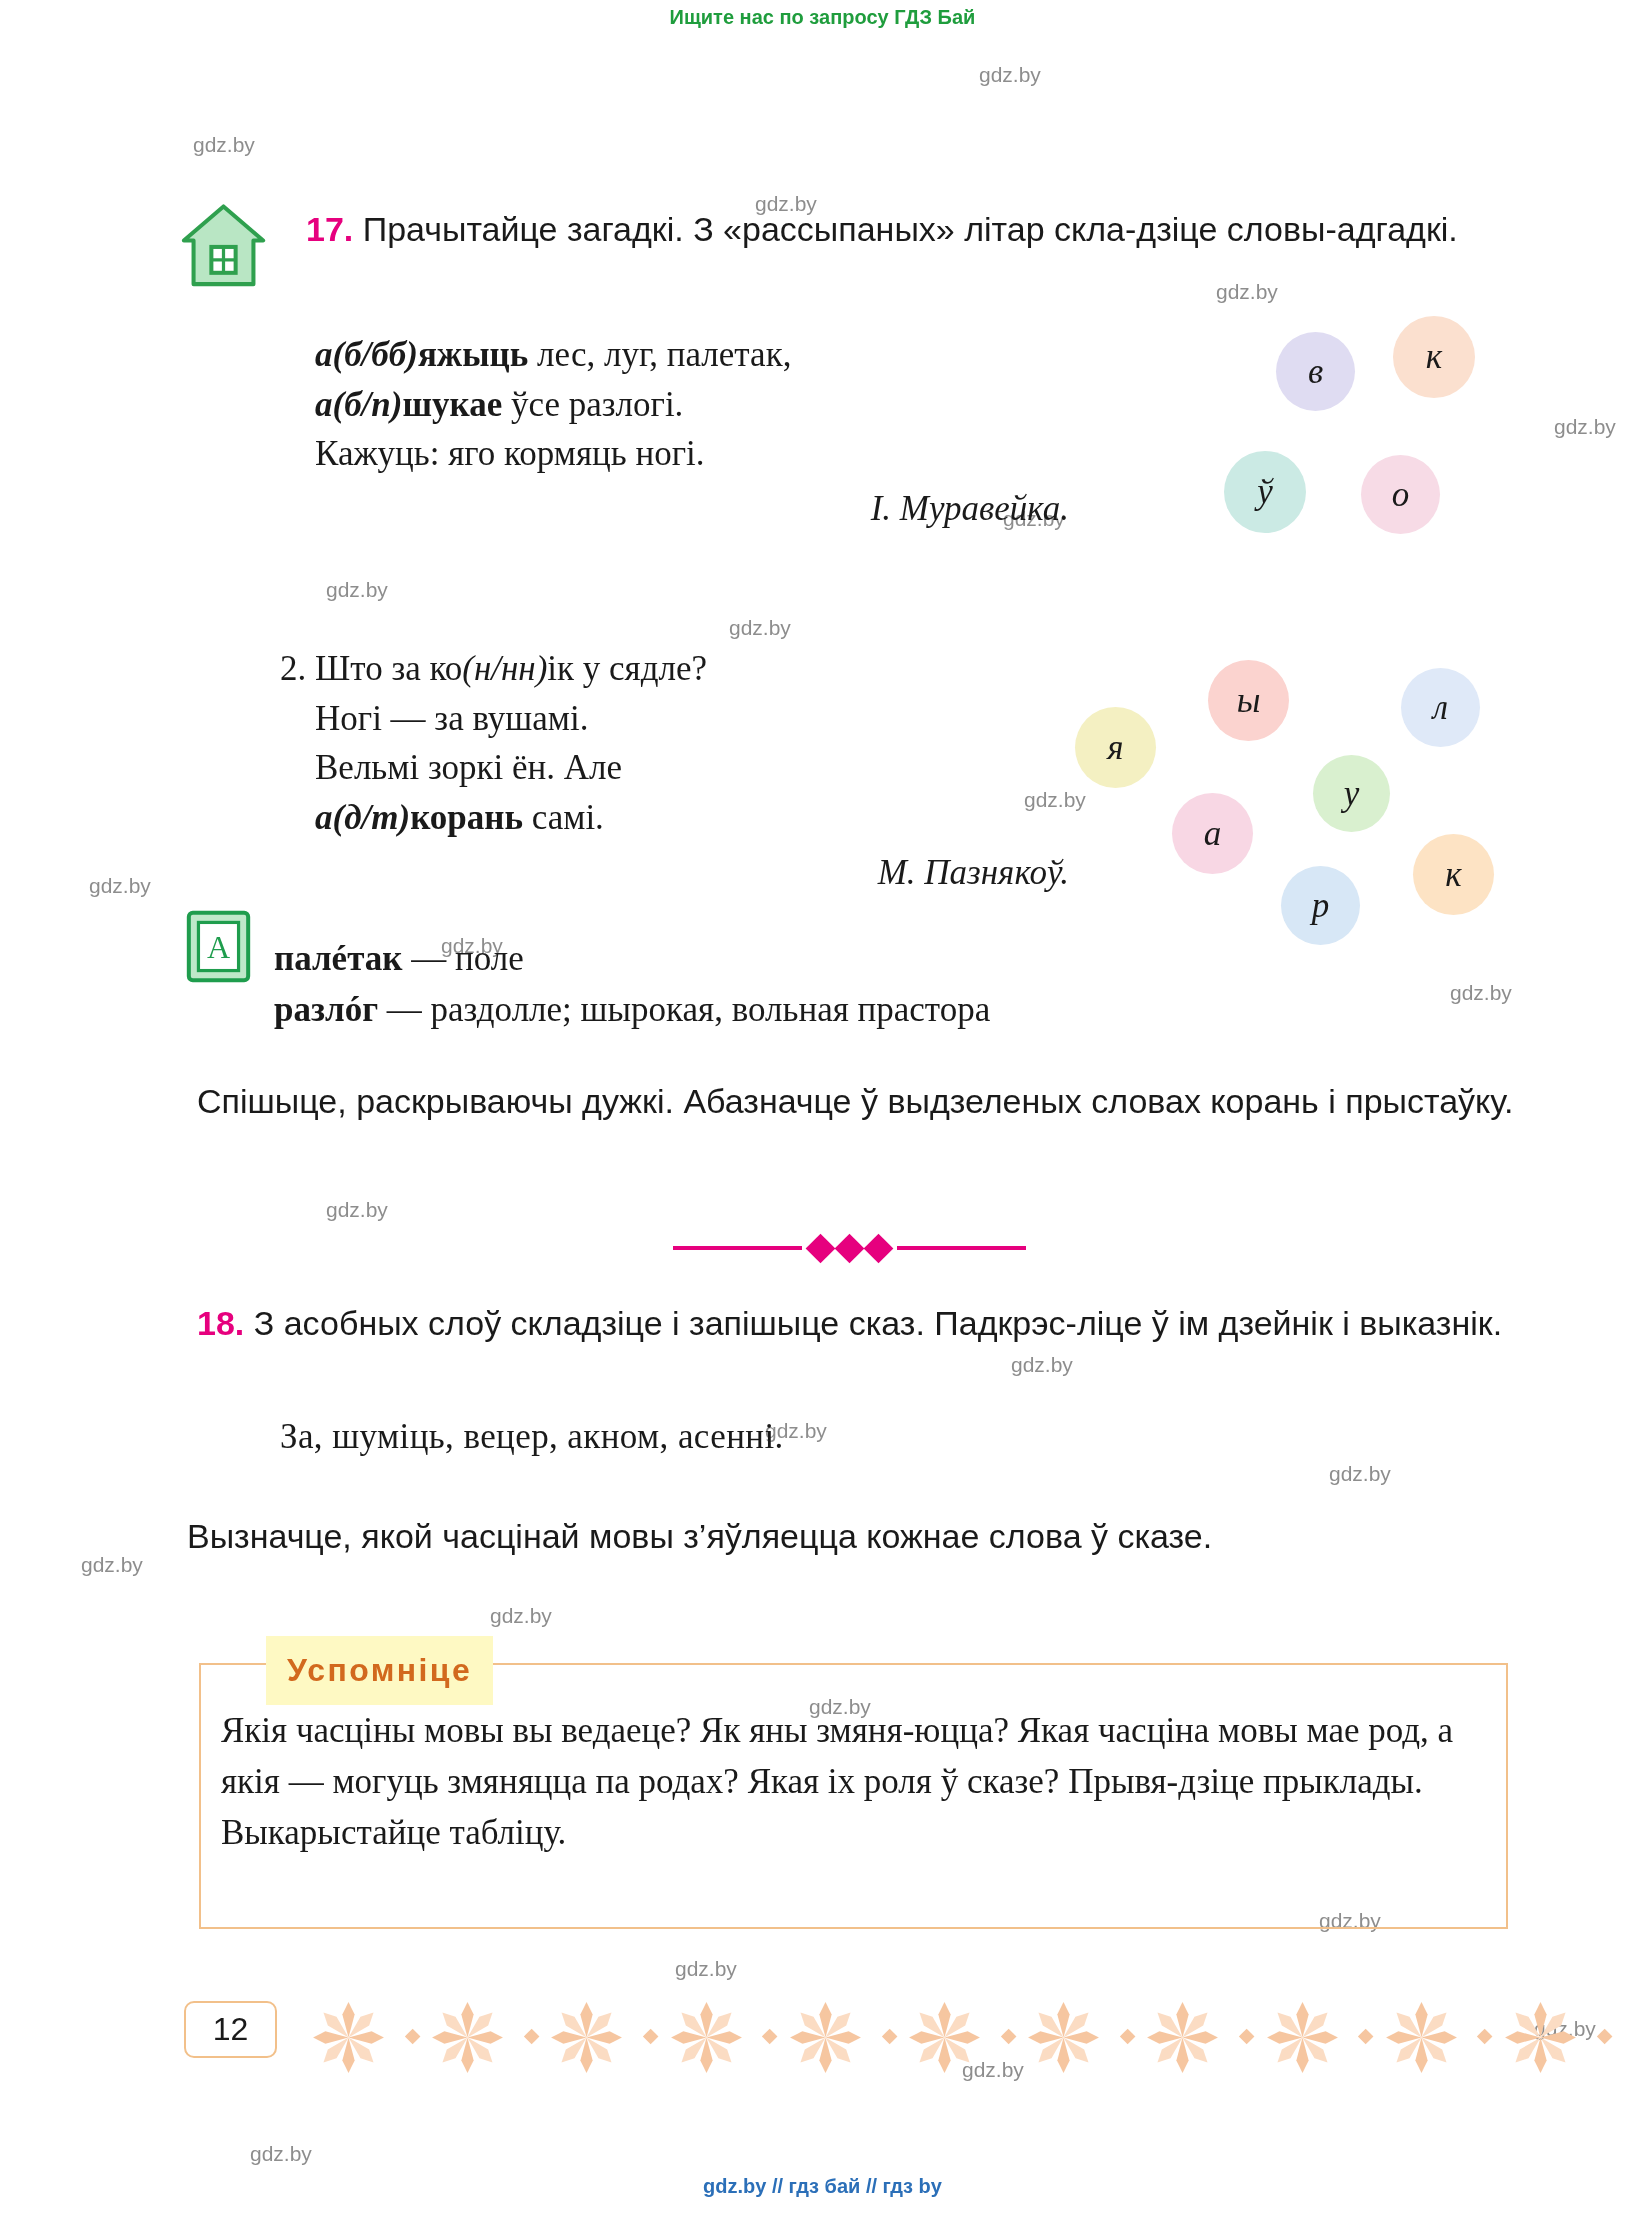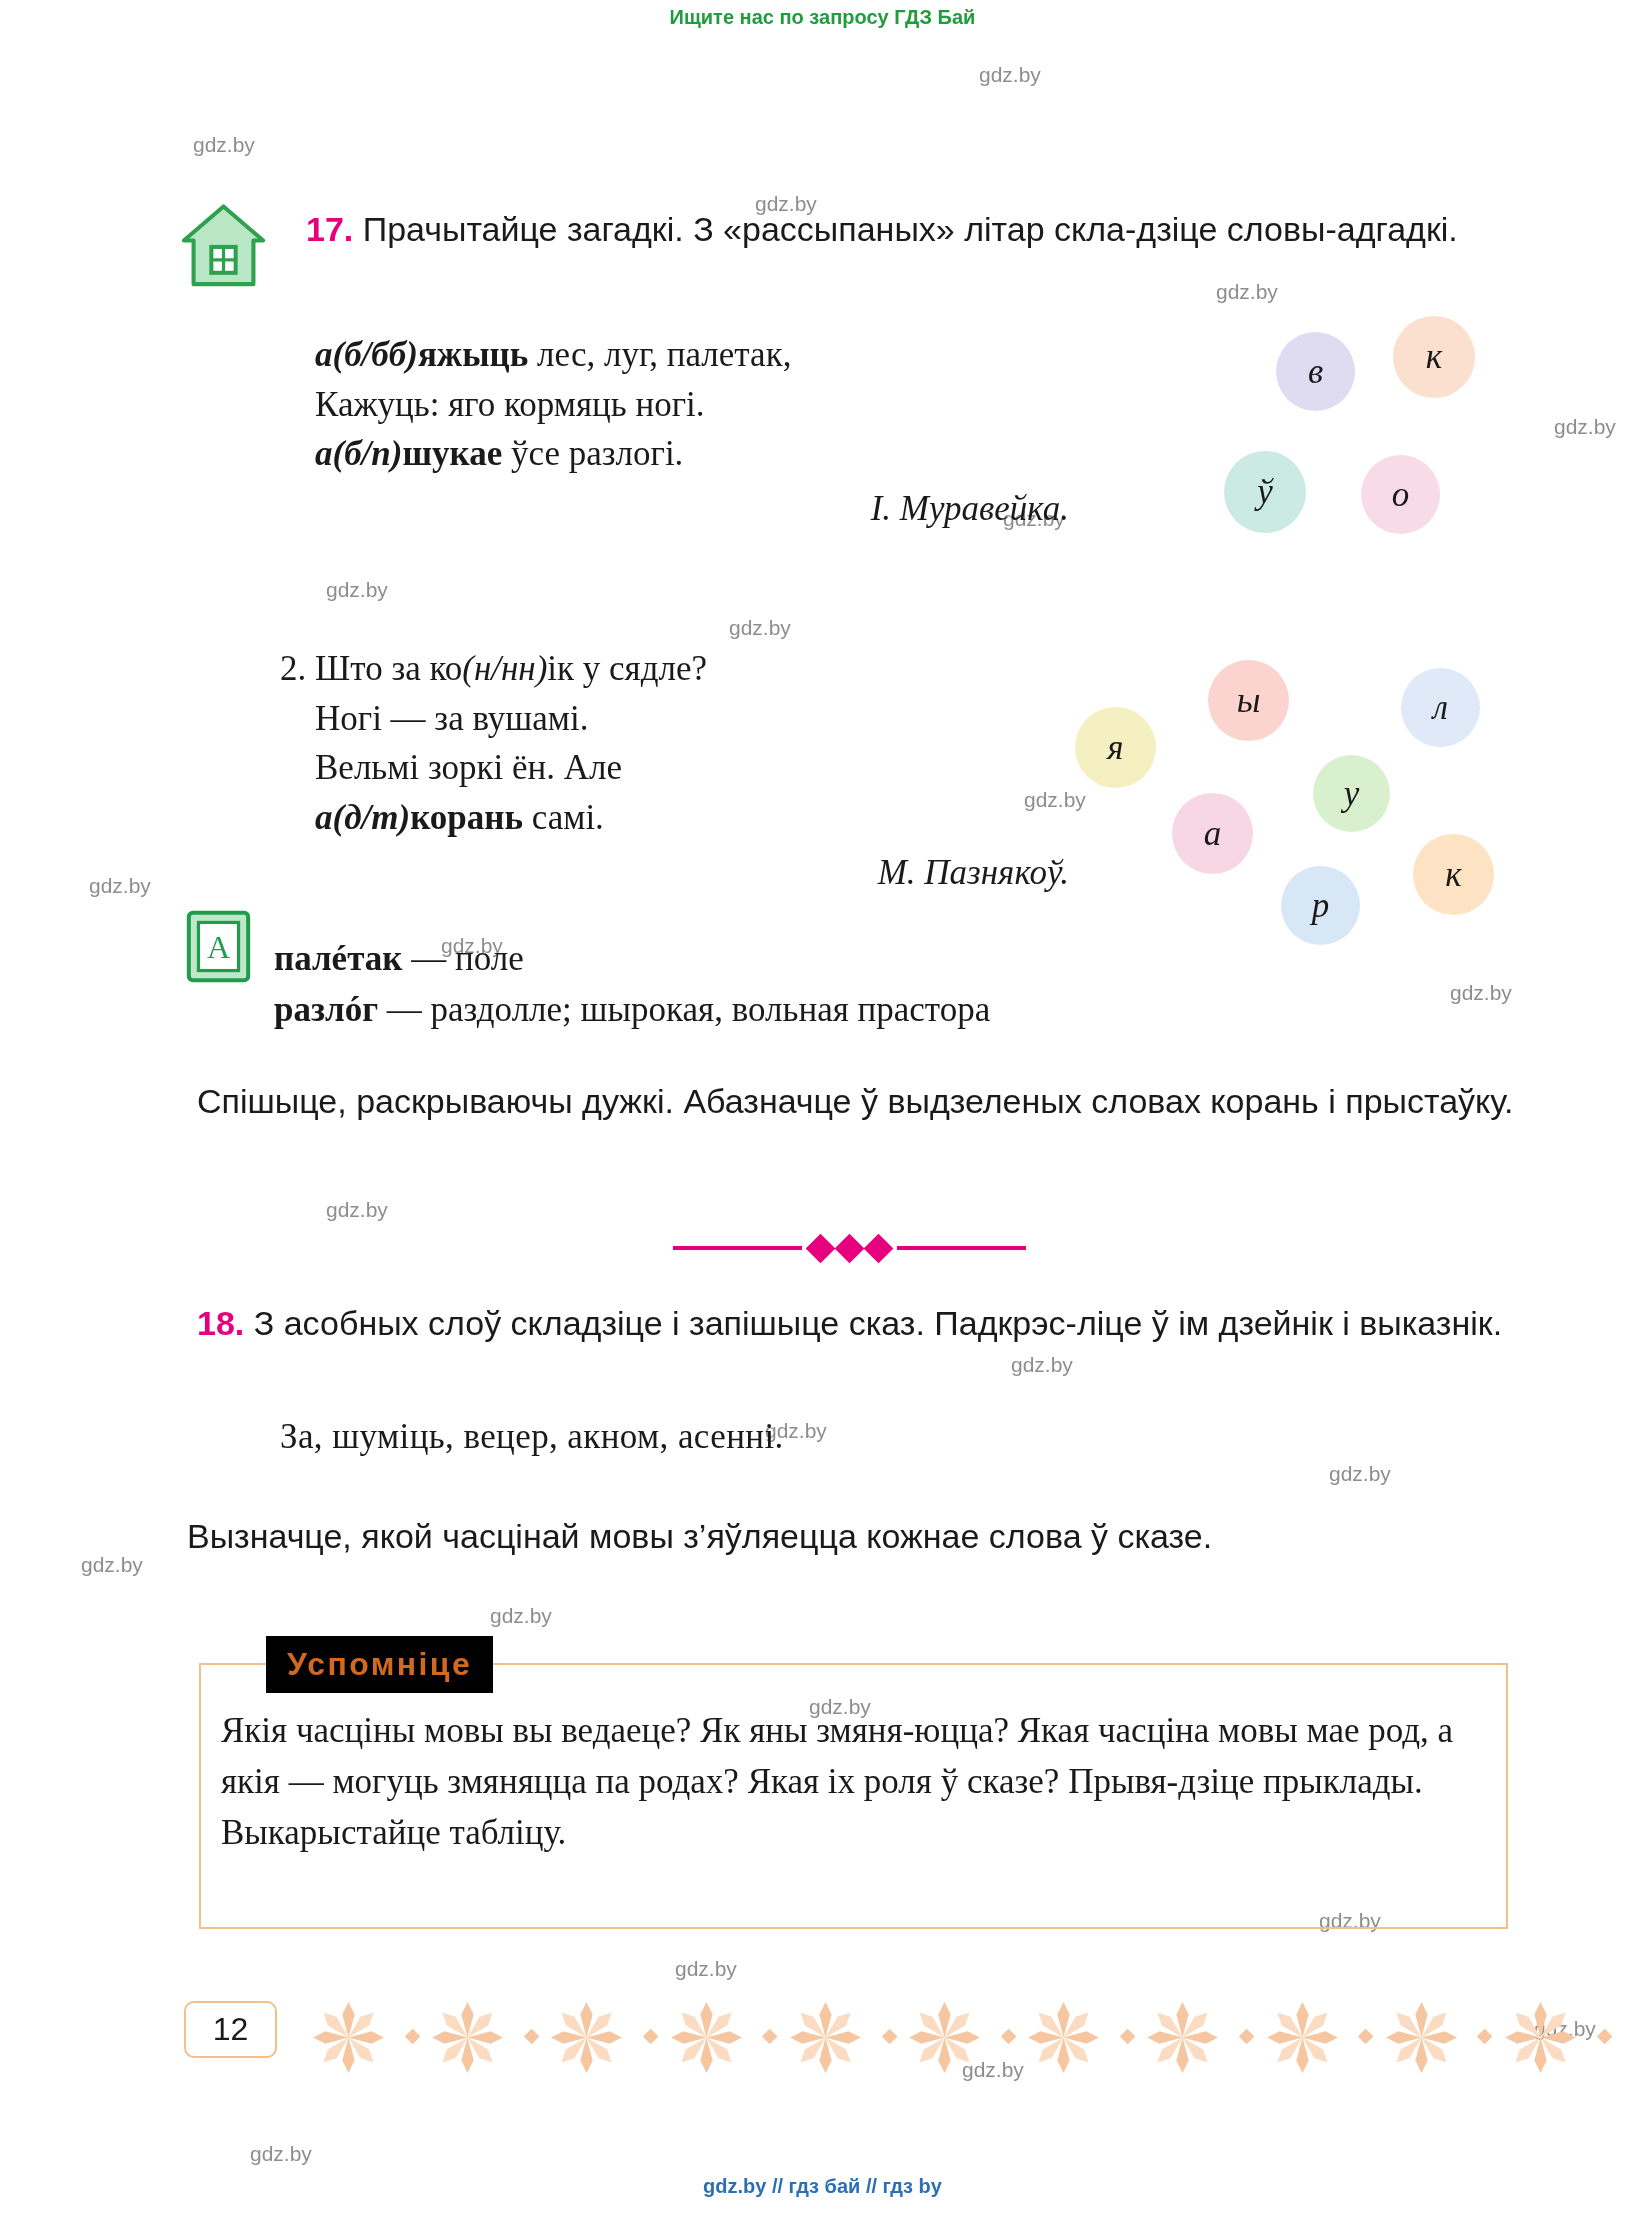--- a/index.html
+++ b/index.html
@@ -177,27 +177,27 @@
     top: 1663px;
     width: 1309px;
     height: 266px;
     border: 2.4px solid #f2c08a;
     box-sizing: border-box;
   }
   .recall-label {
     position: absolute;
     left: 266px;
     top: 1636px;
-    background: #000000;
+    background: #fef9c3;
     color: #d2691e;
     font-family: "Liberation Sans", sans-serif;
     font-weight: bold;
     font-size: 32px;
     letter-spacing: 2.4px;
-    padding: 10px 21px;
+    padding: 16px 21px;
   }
   .recall-text {
     position: absolute;
     left: 221px;
     top: 1706px;
     width: 1256px;
     font-family: "Liberation Serif", serif;
     font-size: 35px;
     line-height: 1.45;
   }
@@ -286,24 +286,24 @@
 
   <div class="ex17-head">
     <span class="num">17.</span>
     <span>Прачытайце загадкі. З «рассыпаных» літар скла-дзіце словы-адгадкі.</span>
   </div>
 
   <div class="poem" id="poem1">
     <div style="padding-left:35px">
       <b class="ital">а(б/бб)</b><b>яжыць</b><span> лес, луг, палетак,</span>
     </div>
-    <div style="padding-left:35px">Кажуць: яго кормяць ногі.</div>
     <div style="padding-left:35px">
       <b class="ital">а(б/п)</b><b>шукае</b><span> ўсе разлогі.</span>
     </div>
+    <div style="padding-left:35px">Кажуць: яго кормяць ногі.</div>
     <span class="author">І. Муравейка.</span>
   </div>
 
   <div class="poem" id="poem2">
     <div><span>2.</span>
       <span>Што за ко</span><i>(н/нн)</i><span>ік у сядле?</span></div>
     <div style="padding-left:35px">Ногі — за вушамі.</div>
     <div style="padding-left:35px">Вельмі зоркі ён. Але</div>
     <div style="padding-left:35px">
       <b class="ital">а(д/т)</b><b>корань</b><span> самі.</span>

